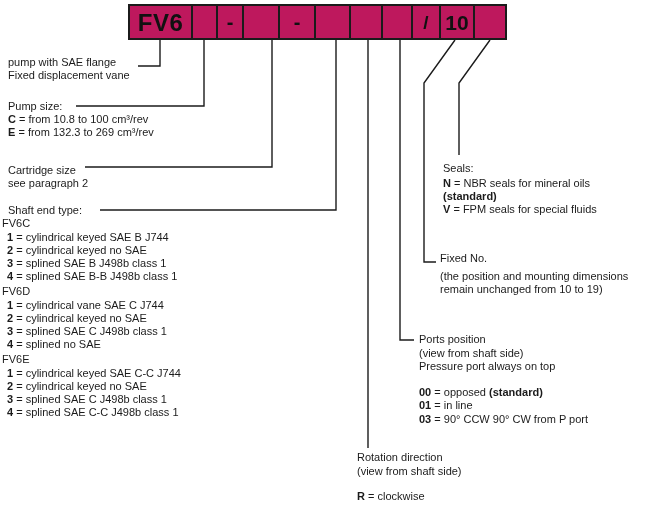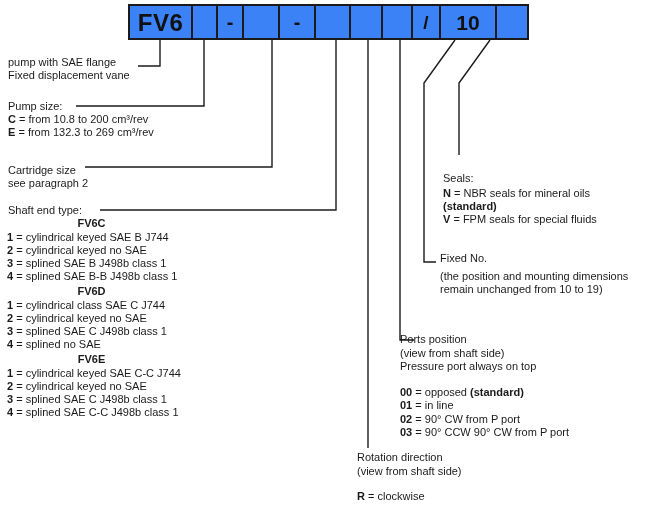--- a/index.html
+++ b/index.html
@@ -4,36 +4,36 @@
 <style>
   html,body{margin:0;padding:0;background:#ffffff;}
   .canvas{
     position:relative;width:650px;height:514px;background:#ffffff;overflow:hidden;
     font-family:"Liberation Sans",sans-serif;font-size:11px;line-height:13px;color:#1b1b1b;
   }
   .lines{position:absolute;left:0;top:0;width:650px;height:514px;pointer-events:none;}
   .lines polyline{fill:none;stroke:#1b1b1b;stroke-width:1.4;}
   .code-row{
     position:absolute;left:128px;top:4px;height:36px;display:flex;
-    border:2px solid #1b1b1b;box-sizing:border-box;background:#3b82f6;
+    border:2px solid #1b1b1b;box-sizing:border-box;background:#be185d;
   }
   .cell{
     box-sizing:border-box;border-right:2px solid #1b1b1b;height:100%;
     display:flex;align-items:center;justify-content:center;
     font-weight:bold;color:#111;
   }
   .cell:last-child{border-right:none;}
   .cell-lg{font-size:24px;letter-spacing:0.5px;}
   .cell-md{font-size:20px;}
   .cell-num{font-size:21px;}
   .cell-slash{font-size:19px;}
   .blk{position:absolute;white-space:nowrap;}
   .blk div{white-space:nowrap;}
   .item{padding-left:5px;}
-  .group-head{font-weight:bold;margin-top:2px;margin-bottom:1px;text-align:center;}
+  .group-head{font-weight:normal;margin-top:2px;margin-bottom:1px;}
   .mt2{margin-top:12px;}
   .mt5{margin-top:5px;}
   .lh135 div{line-height:13.5px;}
   b{font-weight:bold;}
 </style>
 </head>
 <body>
 
 <div class="canvas">
 
@@ -69,86 +69,85 @@
       </div>
     <div class="cell cell-md" style="width:32px">
         <span></span>
       </div>
     <div class="cell cell-md" style="width:30px">
         <span></span>
       </div>
     <div class="cell cell-slash" style="width:28px">
         <span>/</span>
       </div>
-    <div class="cell cell-num" style="width:56px">
+    <div class="cell cell-num" style="width:34px">
         <span>10</span>
       </div>
     <div class="cell cell-md" style="width:30px">
         <span></span>
       </div>
   </div>
 
   <div class="blk" style="left:8px;top:56px">
     <div>pump with SAE flange</div>
     <div>Fixed displacement vane</div>
   </div>
 
   <div class="blk" style="left:8px;top:100px">
     <div>Pump size:</div>
-    <div><b>C </b><span>= from 10.8 to 200 cm³/rev</span></div>
+    <div><b>C </b><span>= from 10.8 to 100 cm³/rev</span></div>
     <div><b>E </b><span>= from 132.3 to 269 cm³/rev</span></div>
   </div>
 
   <div class="blk" style="left:8px;top:164px">
     <div>Cartridge size</div>
     <div>see paragraph 2</div>
   </div>
 
   <div class="blk" style="left:8px;top:204px">
     <div>Shaft end type:</div>
   </div>
 
   <div class="blk" style="left:2px;top:217px">
     <div class="group-head" style="margin-top:0">FV6C</div>
     <div class="item"><b>1 </b><span>= cylindrical keyed SAE B J744</span></div>
     <div class="item"><b>2 </b><span>= cylindrical keyed no SAE</span></div>
     <div class="item"><b>3 </b><span>= splined SAE B J498b class 1</span></div>
     <div class="item"><b>4 </b><span>= splined SAE B-B J498b class 1</span></div>
     <div class="group-head">FV6D</div>
-    <div class="item"><b>1 </b><span>= cylindrical class SAE C J744</span></div>
+    <div class="item"><b>1 </b><span>= cylindrical vane SAE C J744</span></div>
     <div class="item"><b>2 </b><span>= cylindrical keyed no SAE</span></div>
     <div class="item"><b>3 </b><span>= splined SAE C J498b class 1</span></div>
     <div class="item"><b>4 </b><span>= splined no SAE</span></div>
     <div class="group-head">FV6E</div>
     <div class="item"><b>1 </b><span>= cylindrical keyed SAE C-C J744</span></div>
     <div class="item"><b>2 </b><span>= cylindrical keyed no SAE</span></div>
     <div class="item"><b>3 </b><span>= splined SAE C J498b class 1</span></div>
     <div class="item"><b>4 </b><span>= splined SAE C-C J498b class 1</span></div>
   </div>
 
   <div class="blk" style="left:443px;top:160px">
-    <div class="mt2" style="margin-top:12px;margin-bottom:2px">Seals:</div>
+    <div class="mt2" style="margin-top:2px;margin-bottom:2px">Seals:</div>
     <div><b>N </b><span>= NBR seals for mineral oils</span><b></b></div>
     <div><b></b><span></span><b>(standard)</b></div>
     <div><b>V </b><span>= FPM seals for special fluids</span><b></b></div>
   </div>
 
   <div class="blk" style="left:440px;top:252px">
     <div>Fixed No.</div>
     <div class="mt5">(the position and mounting dimensions</div>
     <div>remain unchanged from 10 to 19)</div>
   </div>
 
-  <div class="blk lh135" style="left:400px;top:333px">
+  <div class="blk lh135" style="left:419px;top:333px">
     <div>Ports position</div>
     <div>(view from shaft side)</div>
     <div>Pressure port always on top</div>
     <div class="mt2"><b>00 </b><span>= opposed </span><b>(standard)</b></div>
     <div><b>01 </b><span>= in line</span><b></b></div>
-    <div><b>02 </b><span>= 90° CW from P port</span><b></b></div>
     <div><b>03 </b><span>= 90° CCW 90° CW from P port</span><b></b></div>
   </div>
 
   <div class="blk lh135" style="left:357px;top:451px">
     <div>Rotation direction</div>
     <div>(view from shaft side)</div>
     <div class="mt2"><b>R </b><span>= clockwise</span></div>
   </div>
 
 </div>

